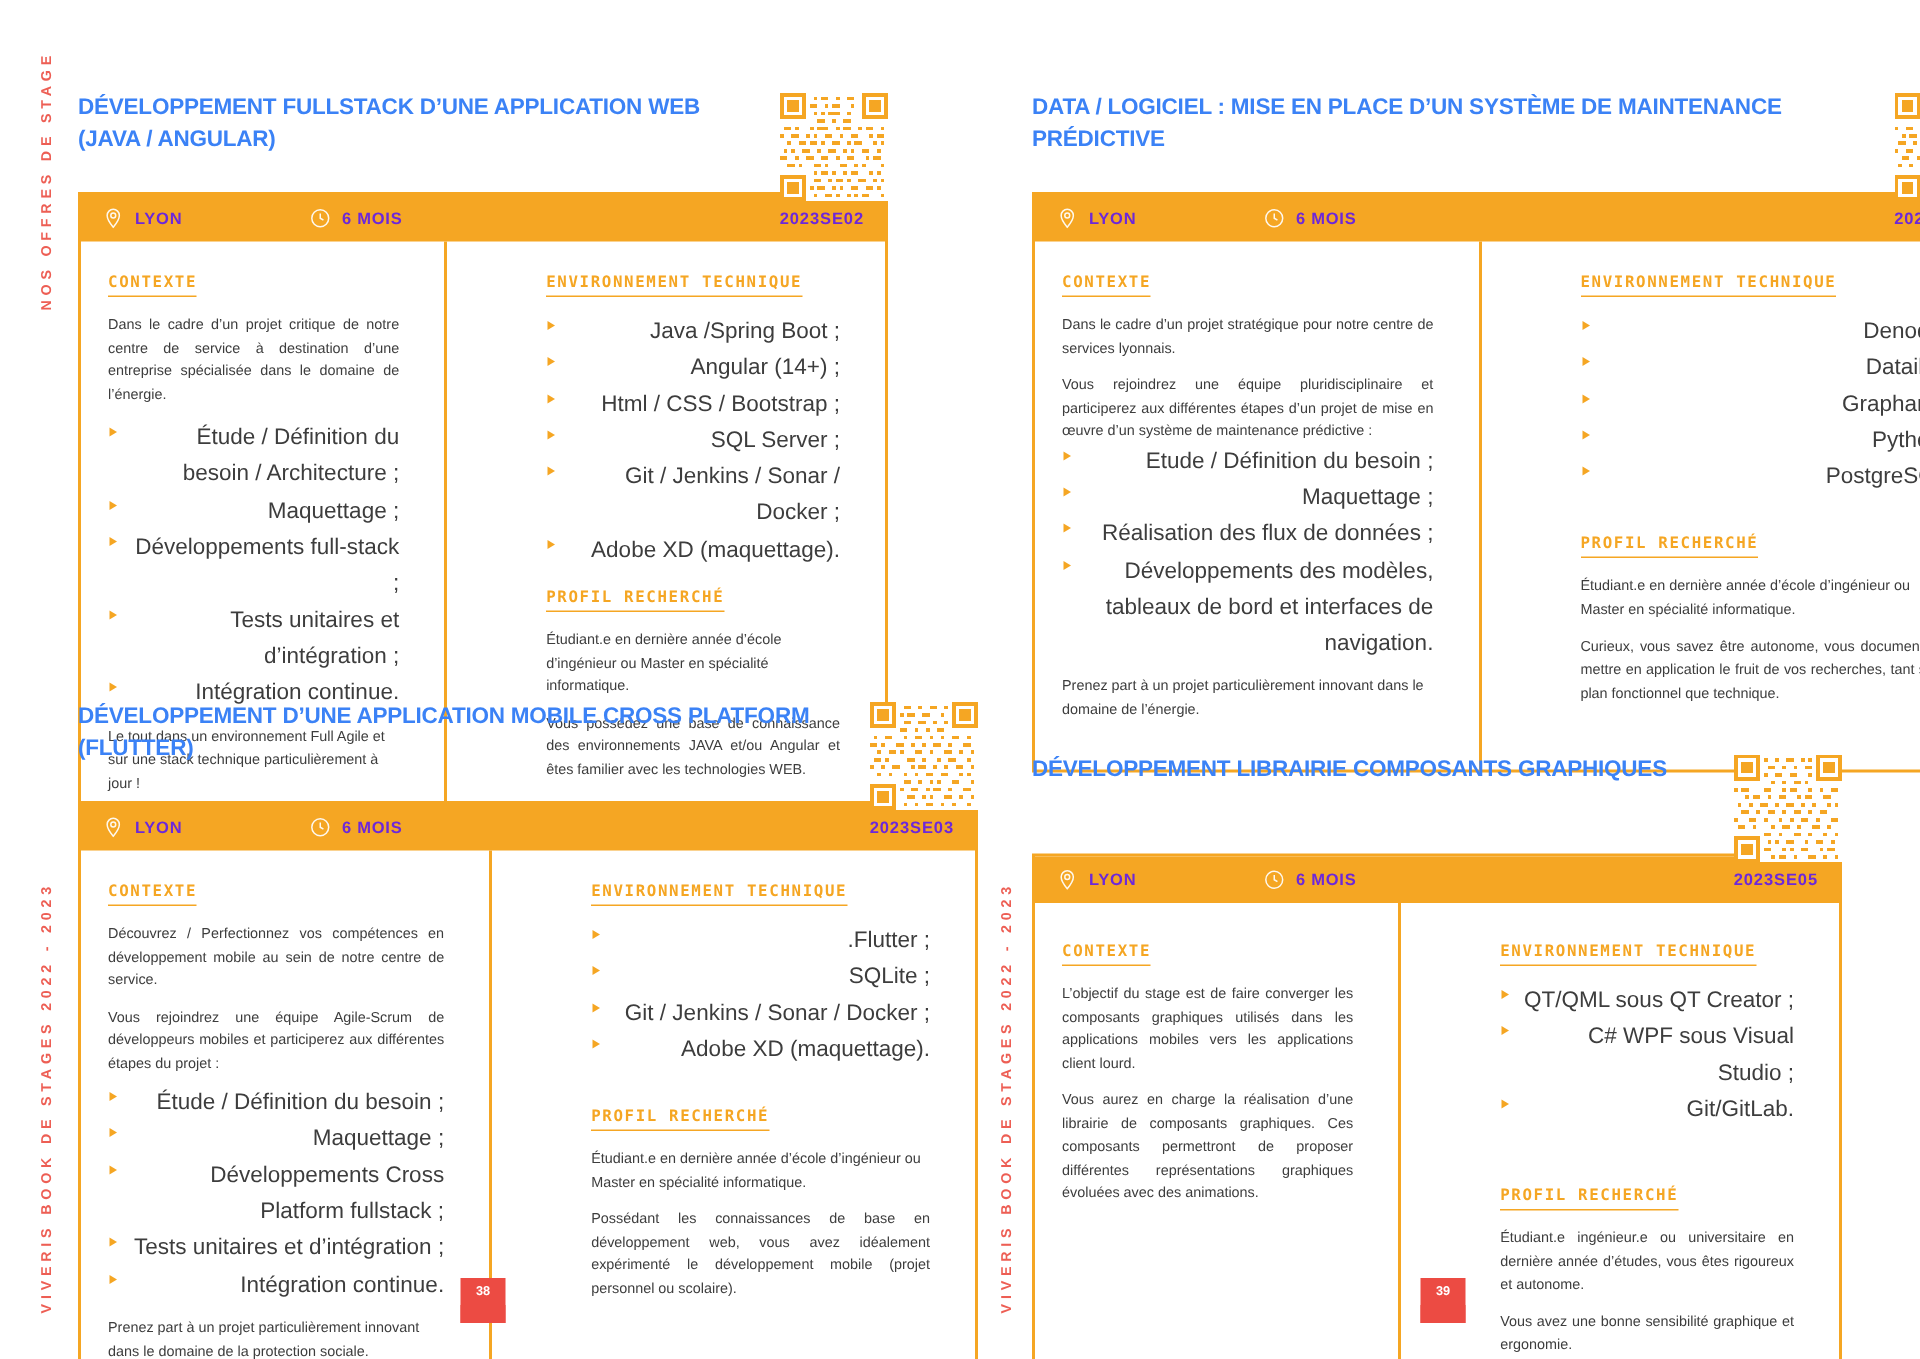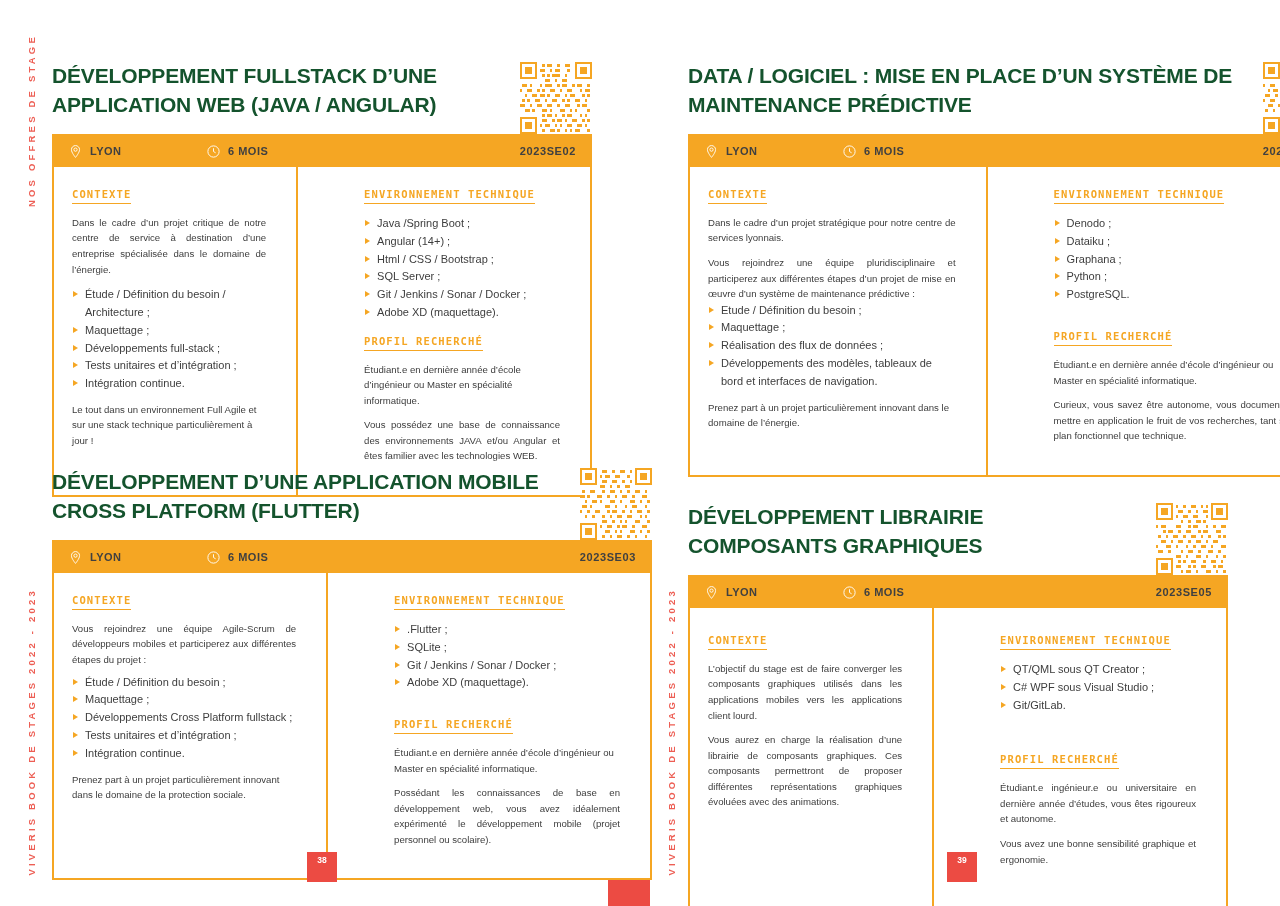--- a/index.html
+++ b/index.html
@@ -32,23 +32,23 @@
     position: absolute;
     left: 608px; top: 772px;
     width: 42px; height: 134px;
     background: #EC4B43;
   }
 
   
   .offer { position: absolute; }
   .offer-head { position: relative; padding-right: 96px; min-height: 52px; }
   .offer-title {
-    font-size: 21px;
+    font-size: 15px;
     font-weight: 700;
-    color: #14532d;
+    color: #3b82f6;
     line-height: 1.38;
     letter-spacing: -0.15px;
   }
   .qr {
     position: absolute;
     top: 0; right: 0;
     width: 72px; height: 72px;
   }
   .qr svg { display:block; width:72px; height:72px; }
 
@@ -57,21 +57,21 @@
     border: 2.5px solid #F5A623;
     background: #fff;
     margin-top: 14px;
   }
   .card-bar {
     background: #F5A623;
     height: 31px;
     display: flex;
     align-items: center;
     padding: 0 14px;
-    color: #404040;
+    color: #6d28d9;
   }
   .bar-item { display: flex; align-items: center; gap: 7px; font-size: 11px; font-weight: 700; letter-spacing: 0.5px; }
   .bar-item.loc { width: 138px; }
   .bar-ref { margin-left: auto; font-size: 11px; font-weight: 700; letter-spacing: 0.6px; }
   .bar-icon { width: 15px; height: 15px; display:block; opacity: .92; }
 
   .card-body { display: flex; }
   .col {
     padding: 17px 30px 22px 18px;
   }
@@ -96,25 +96,26 @@
     line-height: 1.62;
     color: #3d3d3d;
     text-align: justify;
     margin-bottom: 9px;
   }
   p.para.tight { margin-bottom: 0; }
   p.para.nj { text-align: left; }
 
   ul.bul { list-style: none; margin: 0 0 9px 0; }
   ul.bul li {
-    font-size: 11px;
+    font-size: 15px;
     line-height: 1.62;
     color: #3d3d3d;
     padding-left: 13px;
     position: relative;
+    text-align: right;
   }
   ul.bul li::before {
     content: "";
     position: absolute;
     left: 1px; top: 5px;
     border-left: 5px solid #F5A623;
     border-top: 3.4px solid transparent;
     border-bottom: 3.4px solid transparent;
   }
   ul.bul.gap { margin-top: 6px; }
@@ -618,20 +619,21 @@
               <path d="M12 6.8V12l3.4 2.1"></path>
             </svg>
           <span>6 MOIS</span>
         </div>
         <div class="bar-ref">2023SE03</div>
       </div>
 
       <div class="card-body">
         <div class="col col-left">
           <div class="sec-title">CONTEXTE</div>
+          <p class="para">Découvrez / Perfectionnez vos compétences en développement mobile au sein de notre centre de service.</p>
           <p class="para tight">Vous rejoindrez une équipe Agile-Scrum de développeurs mobiles et participerez aux différentes étapes du projet :</p>
           <ul class="bul gap">
             <li>Étude / Définition du besoin ;</li>
             <li>Maquettage ;</li>
             <li>Développements Cross Platform fullstack ;</li>
             <li>Tests unitaires et d’intégration ;</li>
             <li>Intégration continue.</li>
           </ul>
           <p class="para nj">Prenez part à un projet particulièrement innovant dans le domaine de la protection sociale.</p>
         </div>

